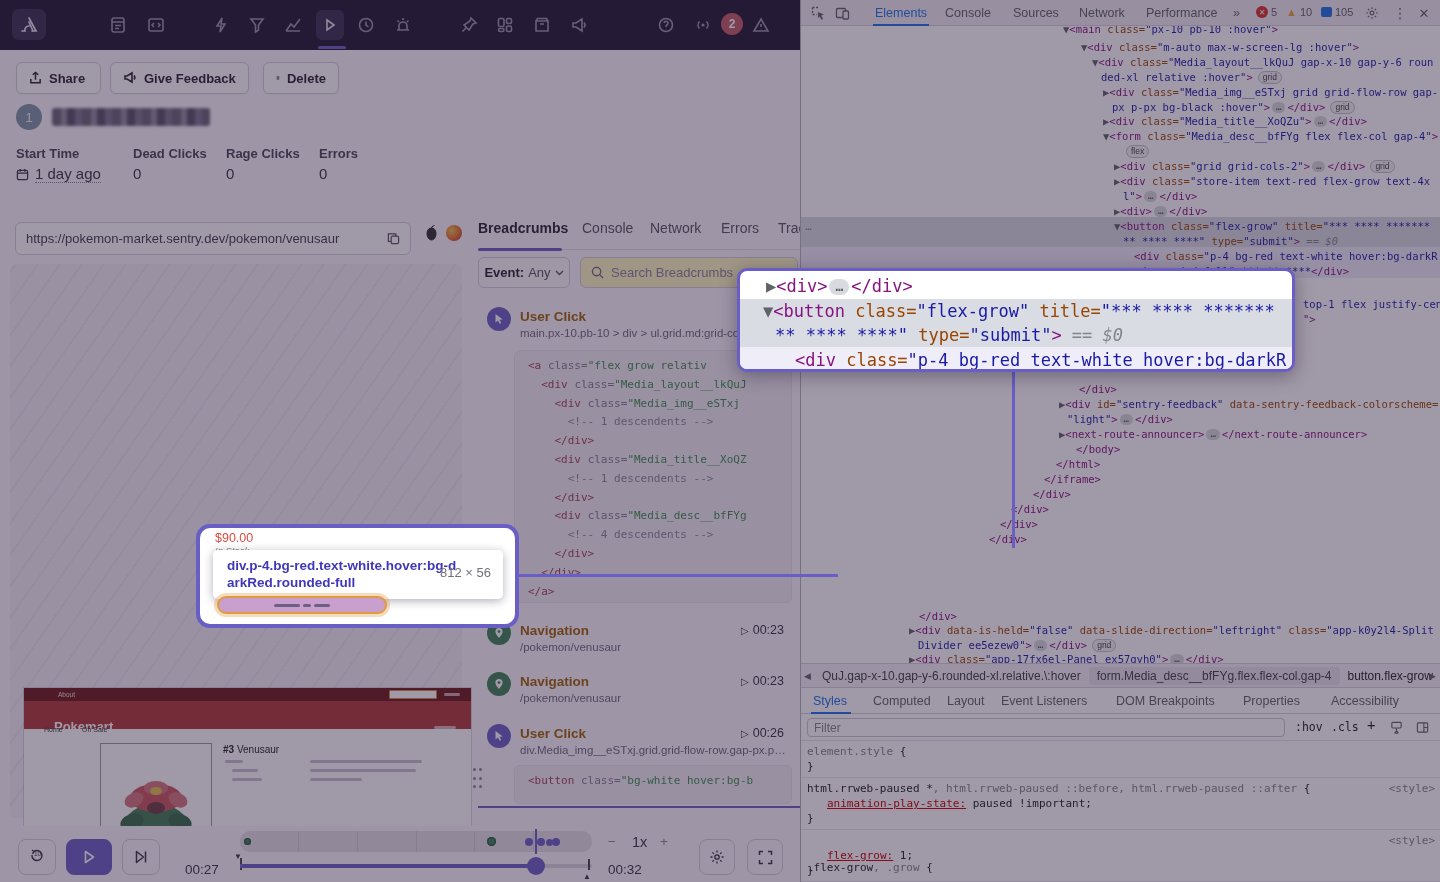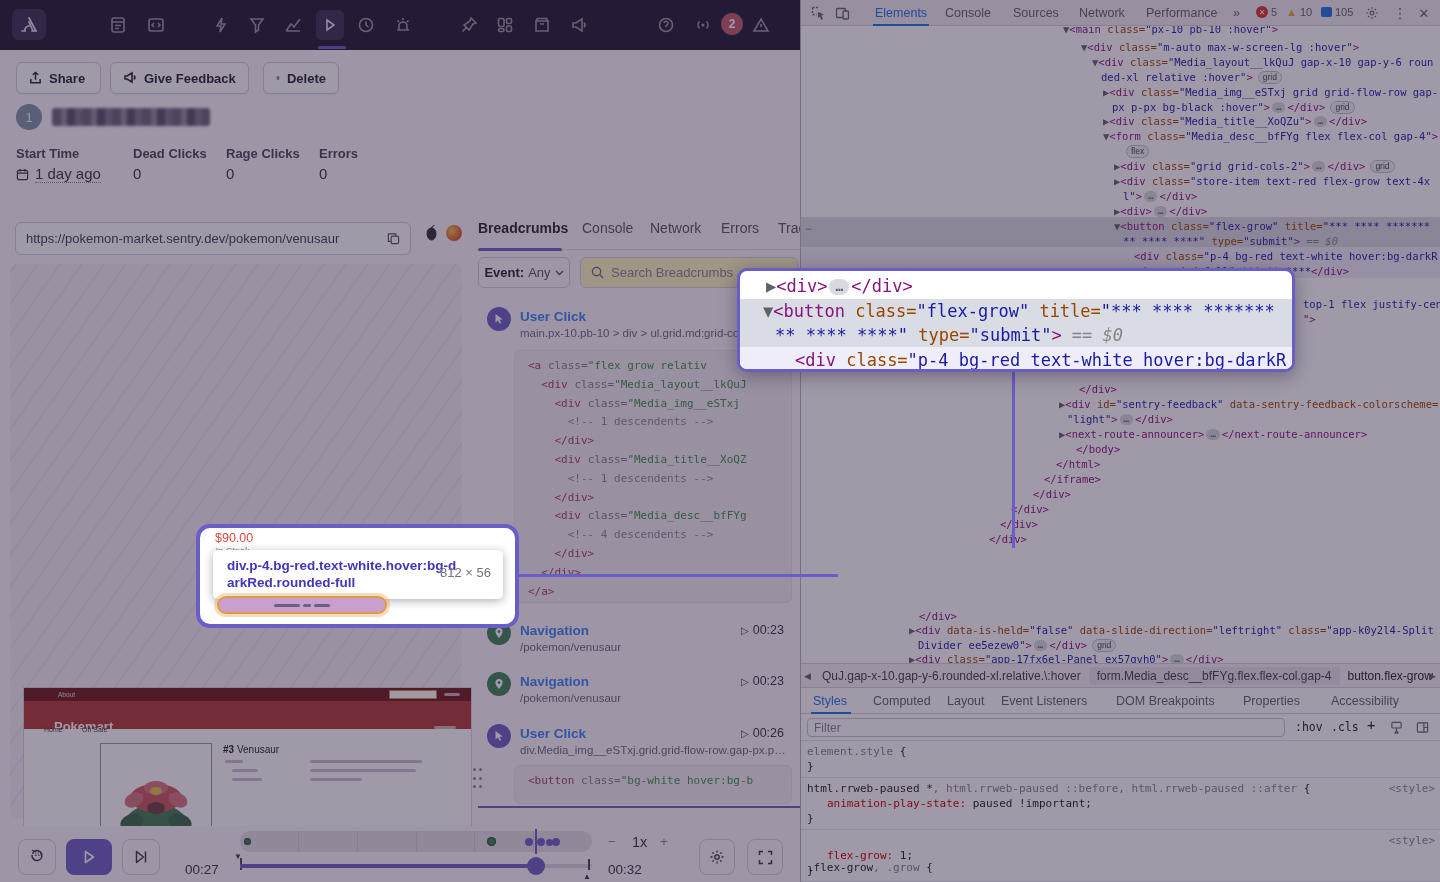--- a/index.html
+++ b/index.html
@@ -55,21 +55,21 @@
   .tab { position:absolute; top:8px; font-size:14px; color:#59525f; white-space:nowrap; }
   .tab.active { color:#2b2233; font-weight:700; }
   .tab-underline { position:absolute; left:0; top:36px; width:84px; height:3px; background:#6C5FC7; border-radius:2px; }
   .type-pill { position:absolute; left:0; top:52px; width:92px; height:31px; border:1px solid #d5cfdd; border-radius:6px; background:#fdfcfe; display:flex; align-items:center; justify-content:center; gap:4px; font-size:13px; color:#2b2233; }
   .search-box { position:absolute; left:102px; top:52px; width:218px; height:31px; border:1px solid #d5cfdd; border-radius:6px; background:#fef9c3; display:flex; align-items:center; gap:7px; padding:4px 10px; overflow:hidden; }
   .search-box .ph { font-size:13px; color:#8a8398; white-space:nowrap; }
 
   .crumb-icon { position:absolute; width:24px; height:24px; border-radius:50%; display:flex; align-items:center; justify-content:center; }
   .crumb-icon.click { background:#6C5FC7; }
   .crumb-icon.nav { background:#3d8456; }
-  .crumb-title { position:absolute; font-size:13.5px; font-weight:700; color:#3b82f6; }
+  .crumb-title { position:absolute; font-size:13.5px; font-weight:700; color:#a16207; }
   .crumb-sub { position:absolute; font-size:11.5px; color:#6f6880; white-space:nowrap; overflow:hidden; }
   .crumb-time { position:absolute; font-size:12.5px; color:#3a3344; display:flex; gap:4px; align-items:center; }
   .codeblock { position:absolute; left:36px; background:#f3f1f6; border:1px solid #e7e3ed; border-radius:6px; overflow:hidden;
     font-family:"DejaVu Sans Mono", monospace; font-size:11px; line-height:18.8px; padding:6px 0 0 13px; white-space:pre; }
   .sk-t{color:#a53f55;} .sk-at{color:#857b93;} .sk-v{color:#3e8e4f;} .sk-c{color:#8d8699;} .sk-p{color:#473f55;}
   .timeline-cut { position:absolute; left:0px; top:601px; width:322px; height:2px; background:#6C5FC7; }
 
   
   #controls { position:absolute; left:0; top:826px; width:800px; height:56px; background:#fbfafd; }
   .ctl-btn { position:absolute; top:13px; height:36px; background:#fbfafd; border:1px solid #d5cfdd; border-radius:8px; display:flex; align-items:center; justify-content:center; color:#3a3344; }
@@ -118,21 +118,21 @@
   .st-tab-line { position:absolute; left:10px; top:24px; width:40px; height:2px; background:#1a73e8; }
 
   #dt-filterrow { position:absolute; left:0; top:714px; width:640px; height:27px; background:#fff; border-bottom:1px solid #e4e1e8; }
   .filter-input { position:absolute; left:6px; top:4px; width:478px; height:19px; border:1px solid #cdc7d4; border-radius:4px; background:#fff; font-size:12px; color:#80868b; display:flex; align-items:center; padding:0 6px; }
   .hovcls { position:absolute; top:6px; font-size:11.5px; color:#202124; font-family:"DejaVu Sans Mono",monospace; }
 
   #dt-styles { position:absolute; left:0; top:741px; width:640px; height:141px; background:#fff; overflow:hidden;
     font-family:"DejaVu Sans Mono", monospace; font-size:11px; line-height:15px; }
   .rule-line { position:absolute; left:6px; white-space:pre; color:#202124; }
   .rule-src { position:absolute; right:6px; color:#80868b; }
-  .st-d { color:#202124; } .st-g { color:#80868b; } .st-prop { color:#c80000; }
+  .st-d { color:#202124; } .st-g { color:#80868b; } .st-prop { color:#c80000;text-decoration:underline; }
   .rule-sep { position:absolute; left:0; width:640px; height:1px; background:#e8e6ee; }
 
   
   #veil { position:absolute; left:0; top:0; width:1440px; height:882px; background:rgba(44,29,60,0.45); z-index:50; }
 
   #replay-callout { position:absolute; left:196px; top:524px; width:323px; height:104px; background:#fff; border:4px solid #695dc6; border-radius:14px; z-index:60; overflow:visible; }
   .price { position:absolute; left:15px; top:3px; font-size:12.5px; color:#e0493f; }
   .stock { position:absolute; left:15px; top:17px; font-size:9.5px; font-style:italic; color:#8a8590; }
   .insp-tip { position:absolute; left:13px; top:22px; width:290px; height:49px; background:#fff; border-radius:5px; box-shadow:0 2px 10px rgba(30,20,50,.35); }
   .insp-tip .sel { position:absolute; left:14px; top:7px; font-size:13.5px; font-weight:700; color:#4038b8; line-height:17px; }

